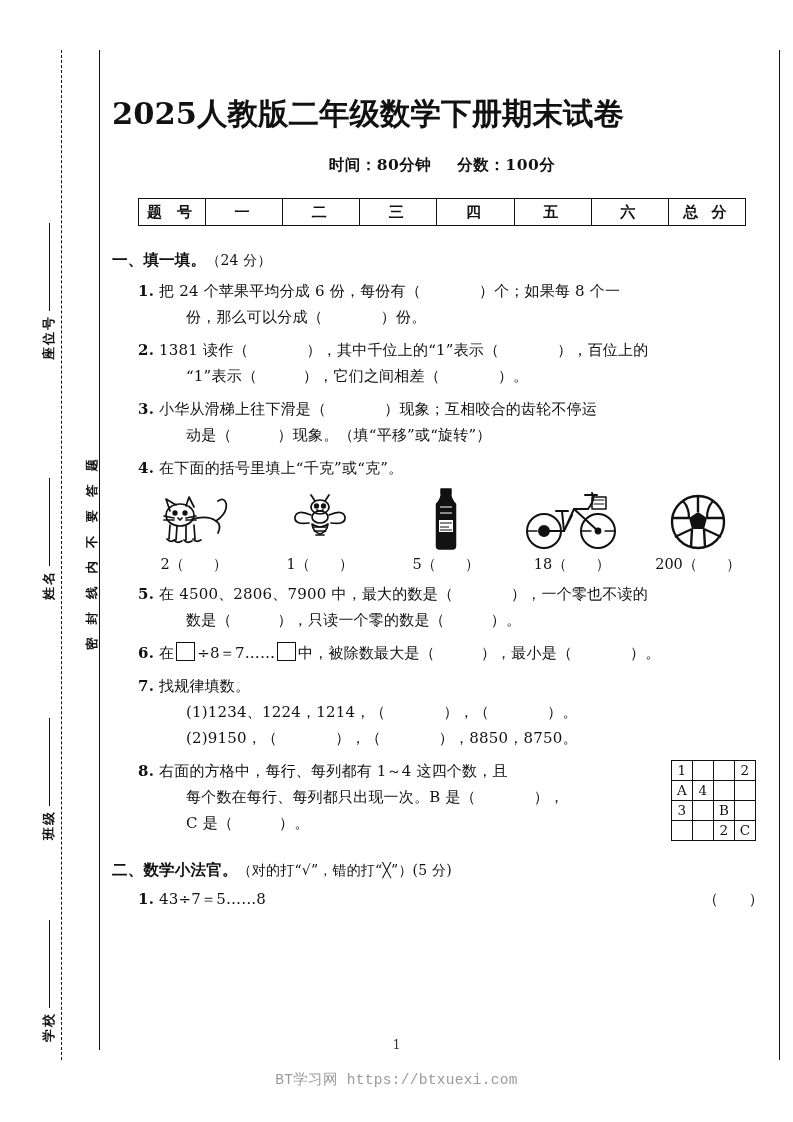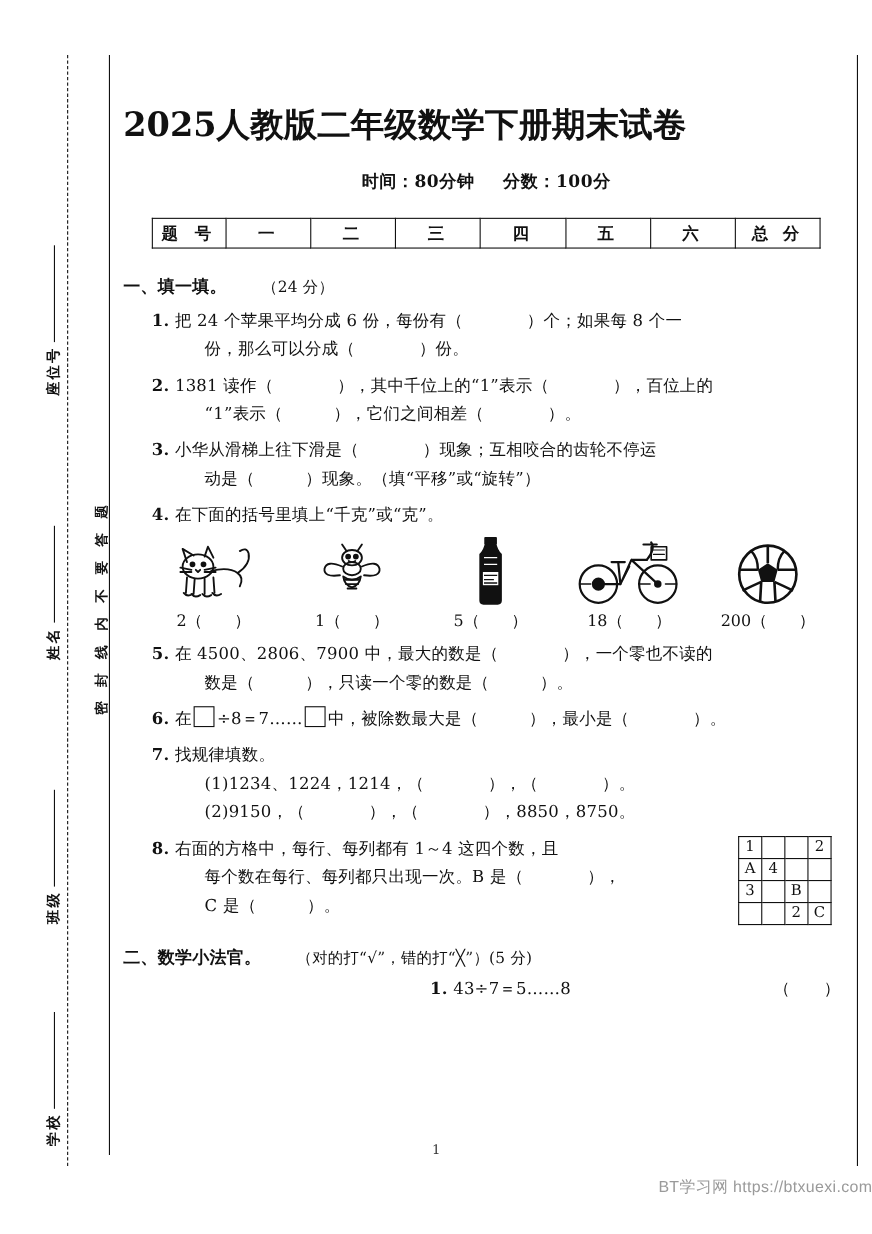--- a/index.html
+++ b/index.html
@@ -102,21 +102,21 @@
   table.score td.lbl{width:66px;letter-spacing:5px;}
   table.score tr.row2 td{height:27px;}
 
   
   .section-head{
     margin-top:24px;
     font-size:15.5px;
     font-weight:bold;
     letter-spacing:0.2px;
   }
-  .section-head .pts{font-weight:normal;font-size:14px;margin-left:32px;}
+  .section-head .pts{font-weight:normal;font-size:14px;}
 
   .q{
     margin-top:7px;
     padding-left:26px;
     font-size:15px;
     line-height:26px;
     letter-spacing:0.2px;
   }
   .q .num{font-weight:bold;}
   .indent{padding-left:48px;}
@@ -178,32 +178,31 @@
   .pageno{
     position:absolute;
     left:0;right:0;top:1038px;
     text-align:center;
     font-size:12px;
     color:#333;
   }
   .watermark{
     position:absolute;
     left:0;right:0;top:1070px;
-    text-align:right;
+    text-align:center;
     font-size:14.5px;
     color:#9a9a9a;
-    font-family:Liberation Sans, sans-serif;
+    font-family:Liberation Mono, monospace;
     letter-spacing:0.3px;
   }
   .tailline{
     margin-top:5px;
     font-size:15px;
     padding-left:26px;
     position:relative;
-    text-align:center;
   }
   .judge-paren{position:absolute;right:8px;top:0;font-size:15px;}
 </style>
 </head>
 <body>
 
 <div class="page">
 
   <div class="seal-solid"></div>
   <div class="seal-dashed"></div>

